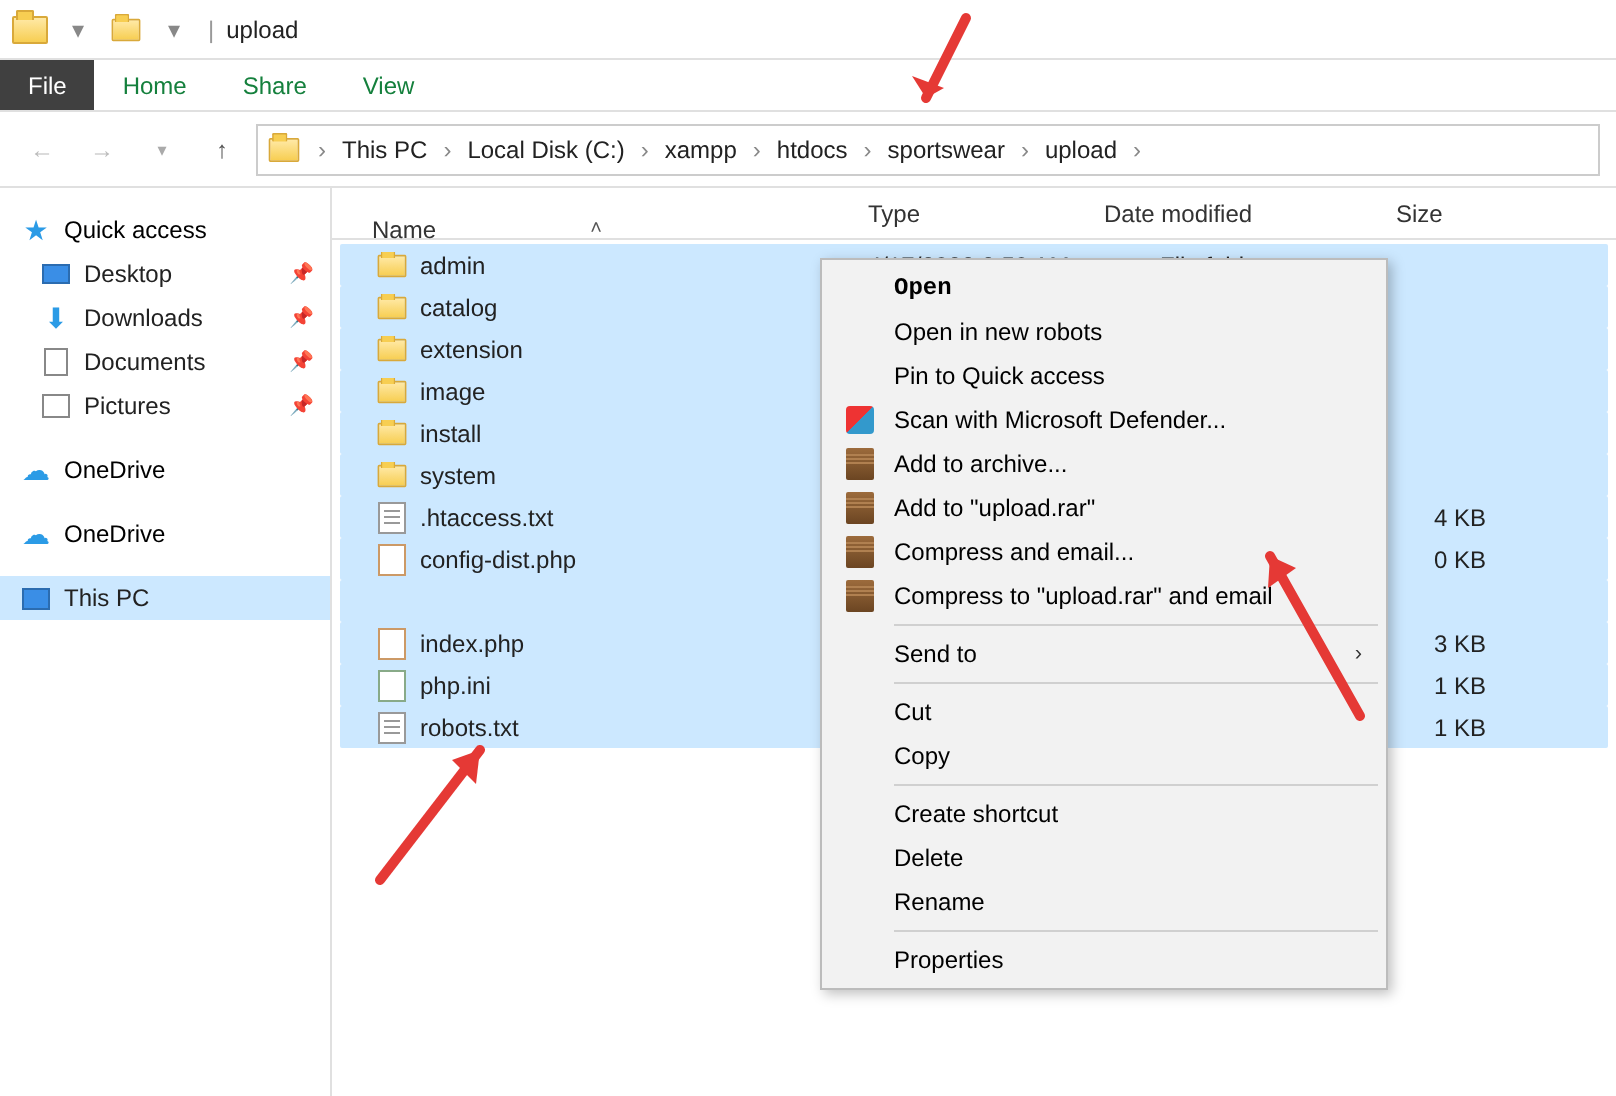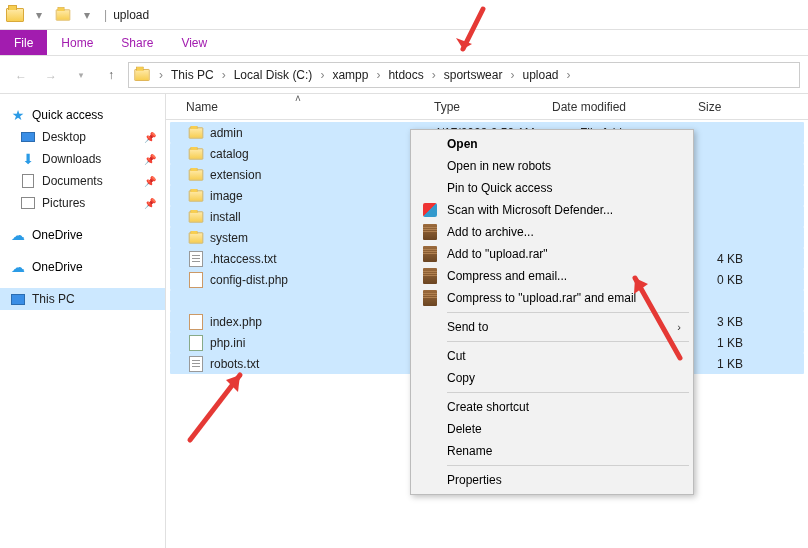--- a/index.html
+++ b/index.html
@@ -9,22 +9,22 @@
 .title-bar { height: 30px; display: flex; align-items: center; padding: 0 4px; background: #fff; border-bottom: 1px solid #e0e0e0; }
 .qat { display: flex; align-items: center; gap: 2px; }
 .qat-icon { width: 22px; height: 22px; display: flex; align-items: center; justify-content: center; }
 .folder-glyph { width: 18px; height: 14px; background: linear-gradient(#ffe9a6,#f7ce52); border: 1px solid #d9a93a; border-radius: 1px; position: relative; }
 .folder-glyph::before { content:""; position:absolute; top:-4px; left:1px; width:7px; height:4px; background:#f7ce52; border:1px solid #d9a93a; border-bottom:none; border-radius:1px 1px 0 0; }
 .title-sep { color:#999; margin: 0 6px; }
 .title-text { color:#222; }
 
 
 .ribbon { height: 26px; display: flex; align-items: stretch; background:#fff; border-bottom: 1px solid #e0e0e0; }
-.ribbon-tab { padding: 0 14px; display:flex; align-items:center; color:#a21caf; cursor:default; }
-.ribbon-tab.file { background:#a21caf; color:#fff; }
+.ribbon-tab { padding: 0 14px; display:flex; align-items:center; color:#15803d; cursor:default; }
+.ribbon-tab.file { background:#404040; color:#fff; }
 
 
 .addr-row { height: 38px; display:flex; align-items:center; gap:4px; padding: 4px 8px; border-bottom: 1px solid #e0e0e0; }
 .nav-btn { width:26px; height:26px; display:flex; align-items:center; justify-content:center; color:#555; border-radius:2px; }
 .nav-btn.disabled { color:#bbb; }
 .addr-box { flex:1; height:26px; border:1px solid #ccc; display:flex; align-items:center; padding:0 2px; gap:2px; }
 .addr-box .folder-glyph { margin: 0 4px 0 2px; transform: scale(0.85); }
 .crumb { padding: 0 4px; color:#222; cursor:default; }
 .crumb-sep { color:#888; padding: 0 2px; }
 
@@ -43,21 +43,21 @@
 .cloud-i { color:#2b9be6; font-size:14px; }
 .pc-i { width:14px; height:11px; background:#3a8ee6; border:1px solid #2b6cb0; position:relative; }
 .net-i { width:14px; height:11px; background:#3a8ee6; border-radius:2px; }
 .pin { color:#888; margin-left:auto; font-size:10px; }
 .nav-spacer { height:10px; }
 
 
 .file-area { flex:1; display:flex; flex-direction:column; }
 .cols { display:flex; height:26px; border-bottom:1px solid #e0e0e0; padding-left:12px; }
 .col { display:flex; align-items:center; color:#333; padding:0 8px; border-right:1px solid transparent; position:relative; }
-.col-name { width: 248px; }
+.col-name { width: 248px; margin-top: 16px; }
 .col-date { width: 146px; }
 .col-type { width: 118px; }
 .col-size { width: 80px; }
 .sort-ind { position:absolute; top:-1px; left:50%; transform:translateX(-50%); font-size:10px; color:#555; }
 
 .rows { flex:1; overflow:auto; padding: 2px 4px; }
 .row { display:flex; align-items:center; height:21px; padding-left:8px; border-radius:1px; }
 .row.selected { background:#cce8ff; }
 .row-icon { width:20px; display:flex; align-items:center; justify-content:center; }
 .row-cell { padding:0 8px; color:#222; white-space:nowrap; overflow:hidden; text-overflow:ellipsis; }
@@ -68,21 +68,21 @@
 
 .file-glyph { width:14px; height:16px; background:#fff; border:1px solid #999; position:relative; }
 .file-glyph.txt::after { content:""; position:absolute; left:2px; right:2px; top:3px; height:1px; background:#999; box-shadow:0 3px 0 #999, 0 6px 0 #999; }
 .file-glyph.php { border-color:#c96; }
 .file-glyph.html { background:#c55; border-color:#a33; }
 .file-glyph.ini { border-color:#8a8; }
 
 
 .ctx { position:absolute; left:410px; top:129px; width:284px; background:#f2f2f2; border:1px solid #bcbcbc; box-shadow:2px 2px 6px rgba(0,0,0,0.25); padding:3px 2px; z-index:50; }
 .ctx-item { display:flex; align-items:center; height:22px; padding:0 28px 0 34px; position:relative; cursor:default; }
-.ctx-item.bold { font-weight:700; }
+.ctx-item.bold { font-weight:700;font-family:Liberation Mono, monospace; }
 .ctx-sep { height:1px; background:#d0d0d0; margin:3px 2px 3px 34px; }
 .ctx-icon { position:absolute; left:8px; width:18px; height:18px; display:flex; align-items:center; justify-content:center; }
 .ctx-arrow { position:absolute; right:10px; color:#333; font-size:11px; }
 .shield { width:14px; height:14px; background:linear-gradient(135deg,#e33 50%,#39c 50%); border-radius:2px; }
 .rar { width:14px; height:16px; background:linear-gradient(#9c6b3c,#6b4522); border-radius:1px; position:relative; }
 .rar::after { content:""; position:absolute; left:0; right:0; top:3px; height:6px; background:repeating-linear-gradient(#b08050 0 1px, transparent 1px 2px); }
 
 
 .arrow { position:absolute; z-index:60; }
 .arrow svg { display:block; }

